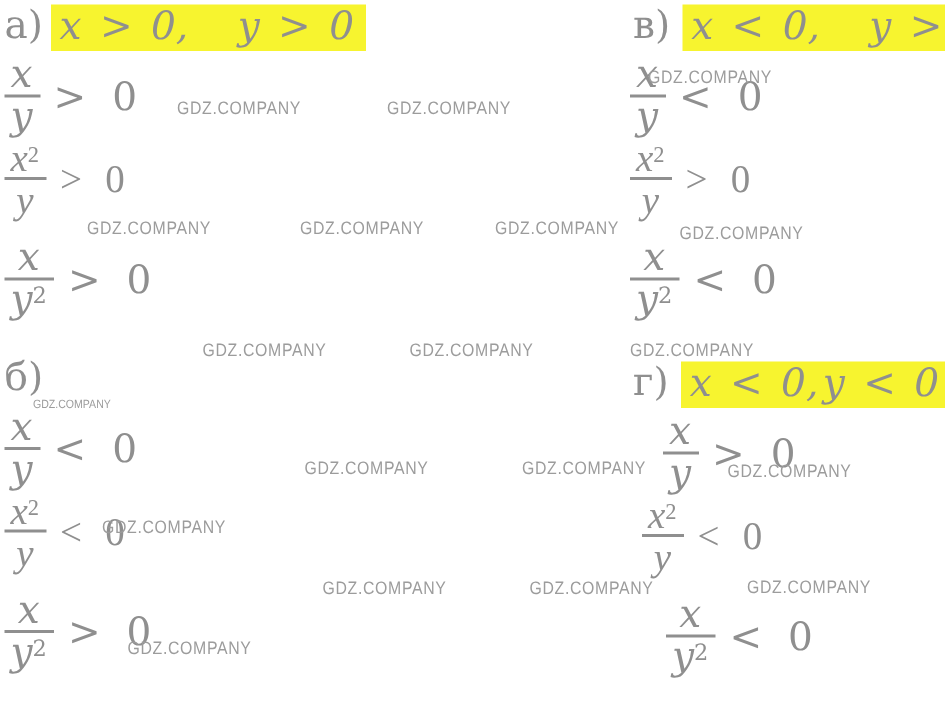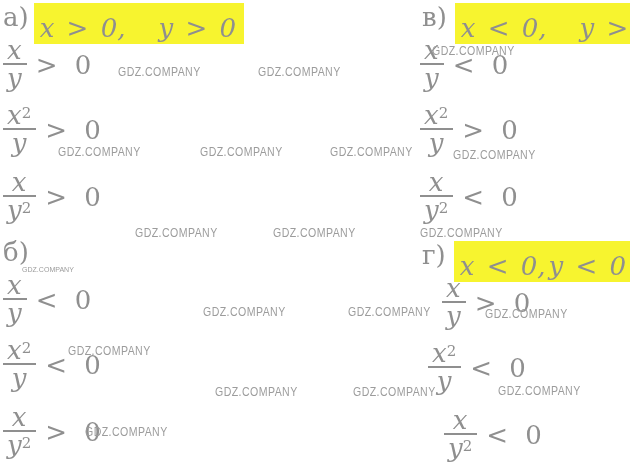--- a/index.html
+++ b/index.html
@@ -21,32 +21,32 @@
   .block{position:absolute;width:300px;}
   #block-a{left:3px;top:3px;}
   #block-b{left:3px;top:238px;}
   #block-v{left:420px;top:3px;width:210px;}
   #block-g{left:420px;top:241px;width:210px;}
   .head{display:flex;align-items:flex-start;height:30px;margin-bottom:4px;white-space:nowrap;}
   .letter{font-size:26px;line-height:28px;font-style:normal;margin-right:5px;}
   #block-v .letter,#block-g .letter{margin-left:2px;margin-right:8px;}
   .hl{
     background:var(--hl);
-    padding:12px 8px 3px 6px;
+    padding:2px 8px 3px 6px;
     font-size:26px;line-height:26px;
     font-style:italic;
     word-spacing:4px;
     display:inline-block;
   }
   .gap{display:inline-block;width:33px;}
   .hl-tight .gap{width:3px;}
   
   .ineq{display:flex;align-items:center;white-space:nowrap;}
   .ineq.f1{margin-top:6px;}
-  .ineq.f2{margin-top:14px;}
+  .ineq.f2{margin-top:4px;font-family:Liberation Serif, serif;}
   .ineq.f3{margin-top:16px;}
   #block-g .f1{margin-left:22px;}
   #block-g .f2{margin-left:8px;}
   #block-g .f3{margin-left:24px;}
   .frac{display:inline-flex;flex-direction:column;align-items:stretch;text-align:center;}
   .frac .num{border-bottom:2px solid var(--ink);padding:0 5px 1px 4px;line-height:23px;font-size:26px;}
   .frac .den{padding:2px 5px 0 4px;line-height:23px;font-size:26px;}
   .frac i{font-style:italic;}
   sup.s{font-size:15px;font-style:normal;line-height:0;vertical-align:6px;}
   .rel{font-size:26px;margin-left:9px;word-spacing:7px;font-style:normal;letter-spacing:1px;}

